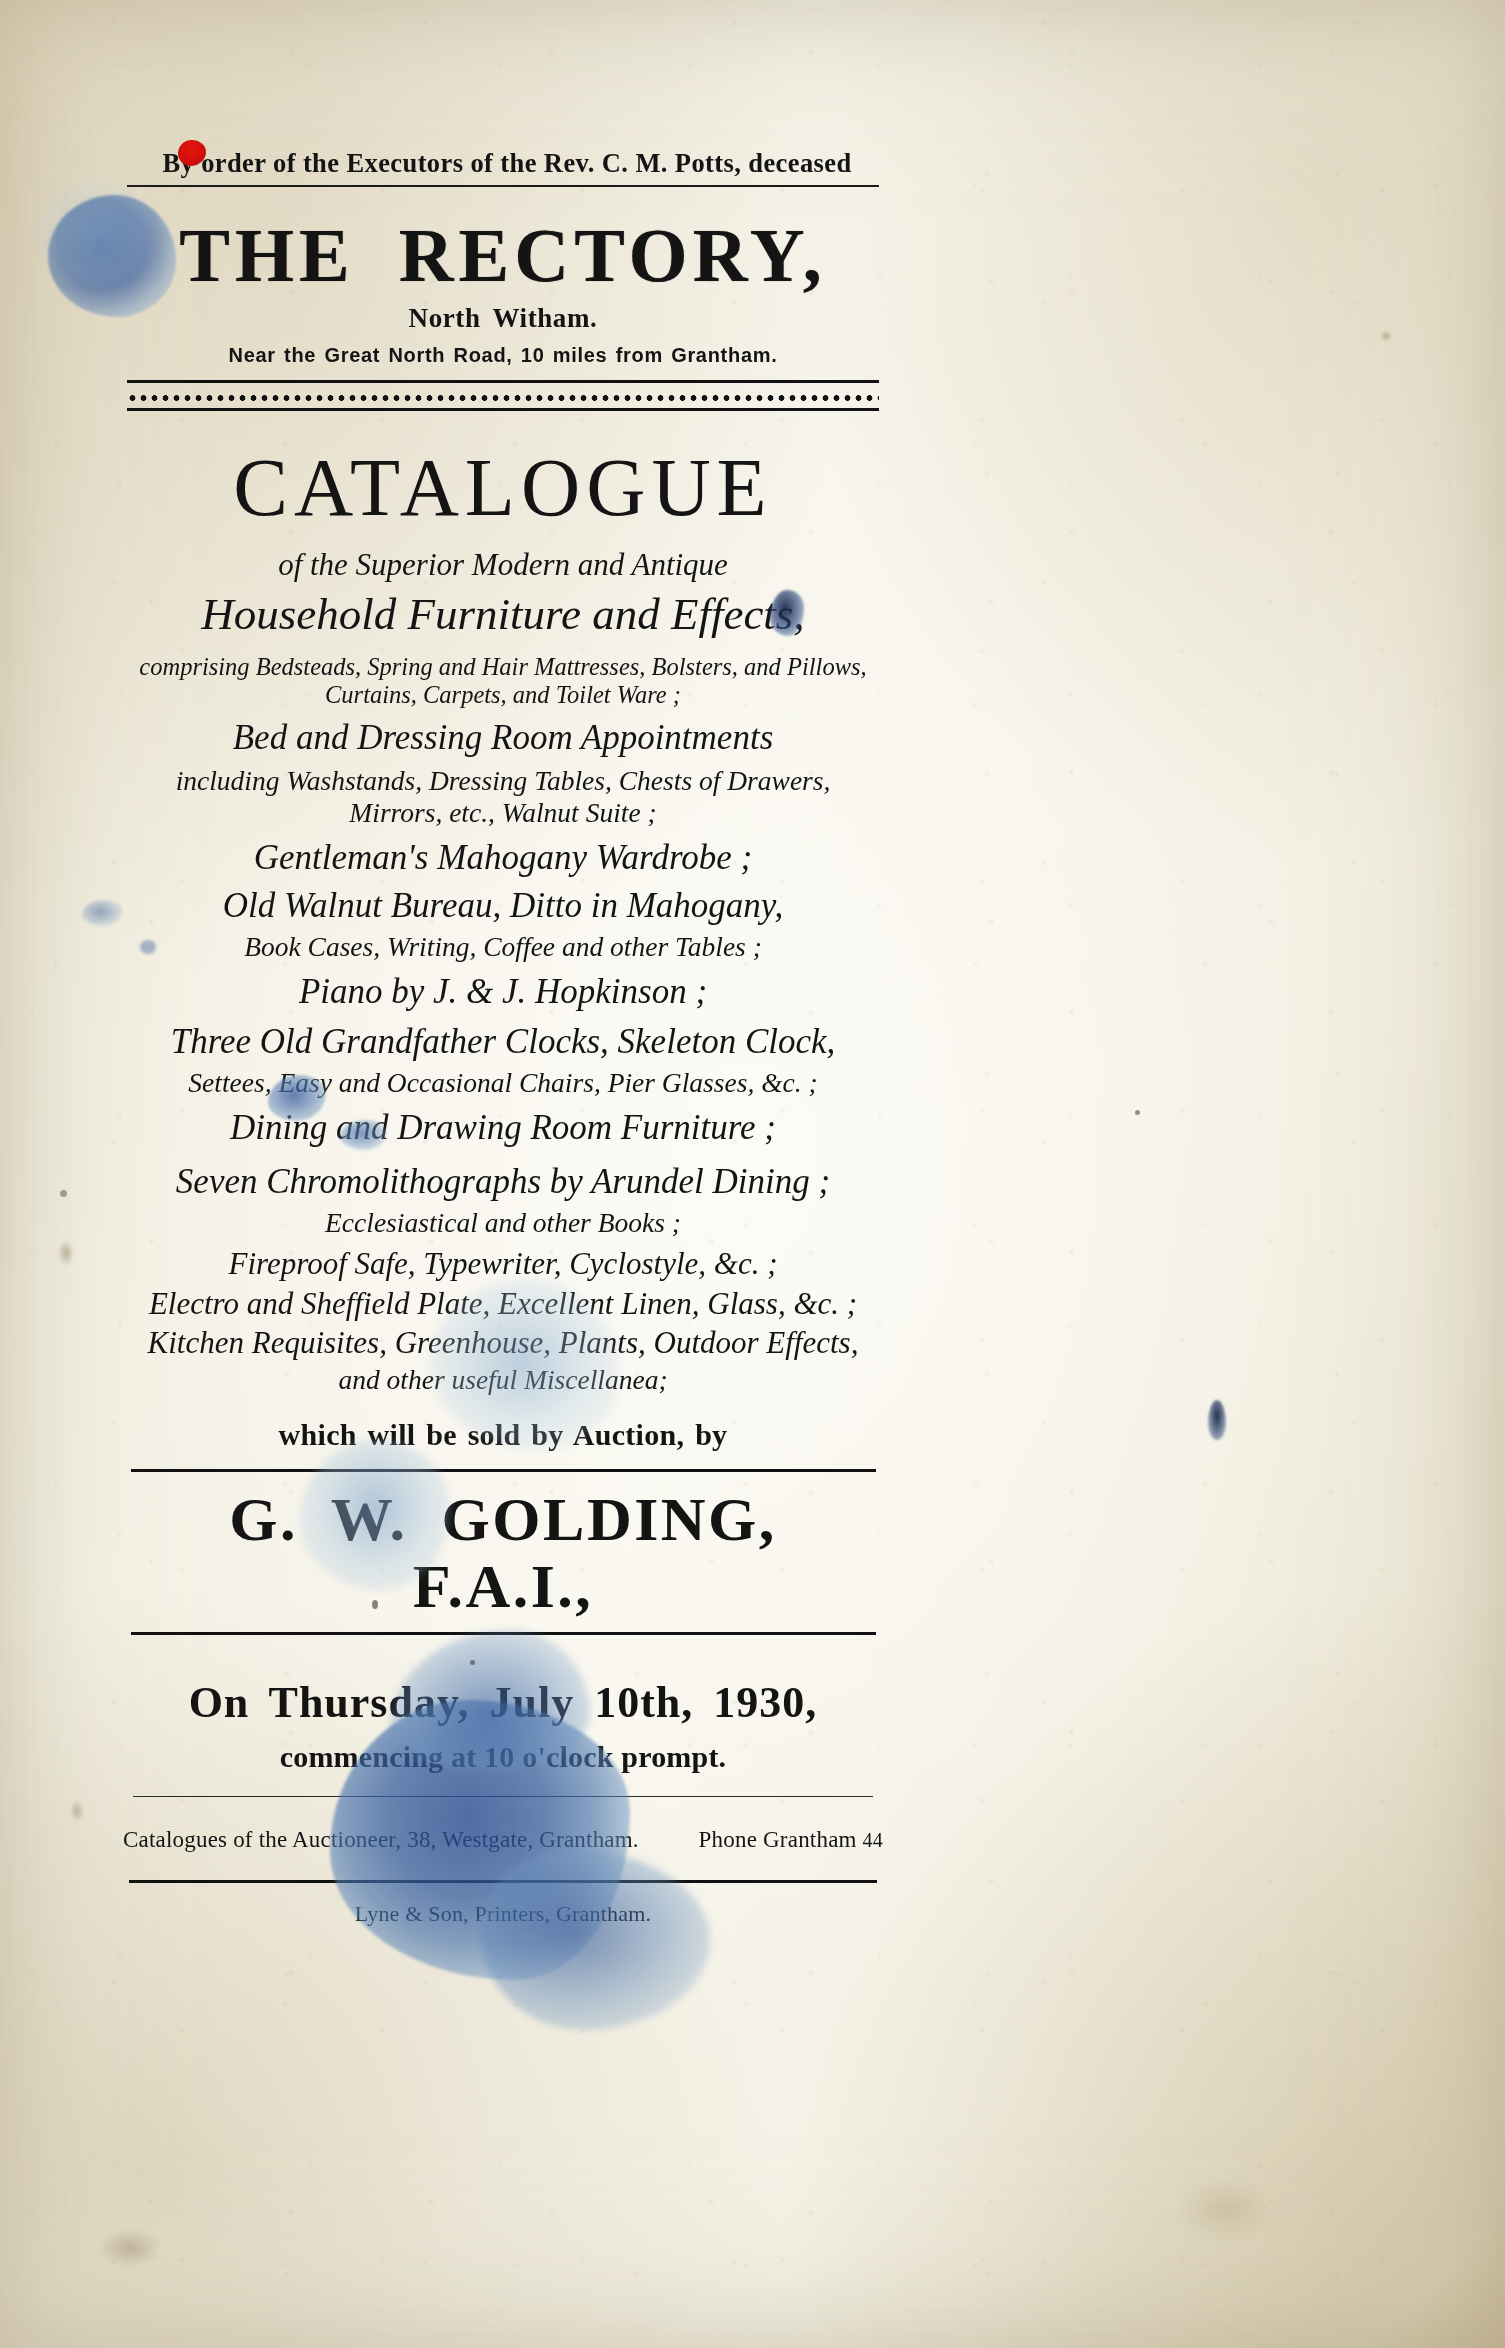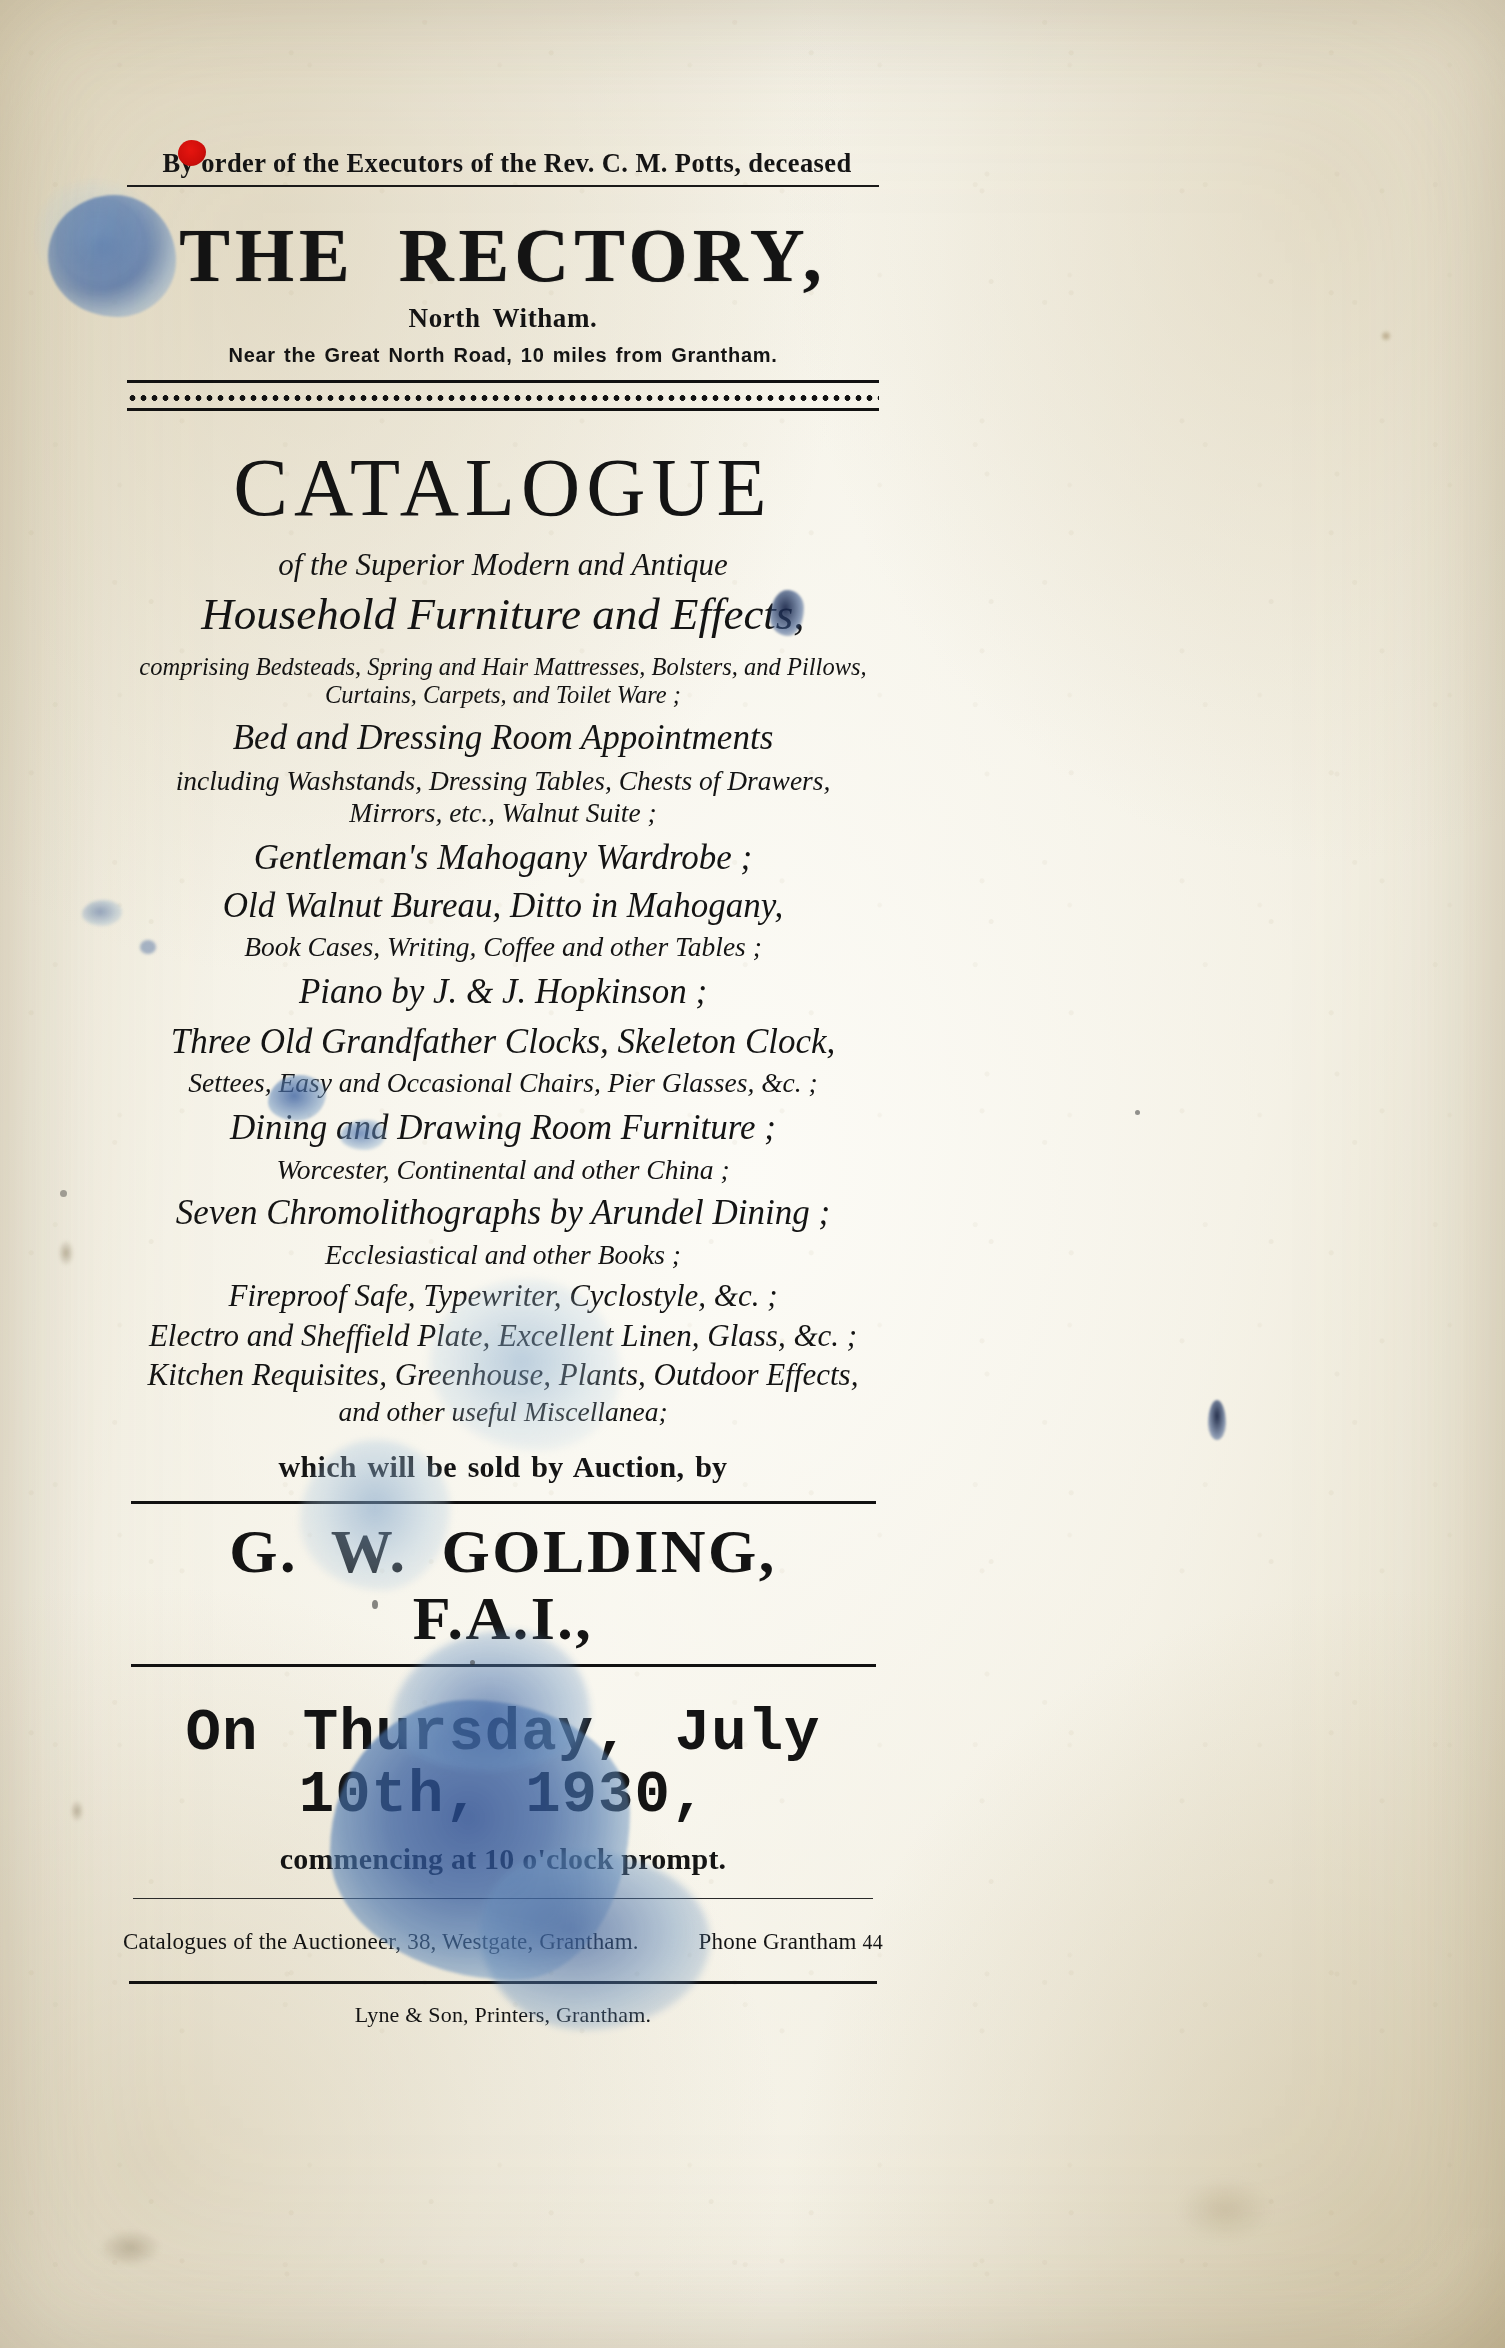--- a/index.html
+++ b/index.html
@@ -146,26 +146,27 @@
   }
 
   .upon {
     font-family: "Liberation Sans", "DejaVu Sans", sans-serif;
     font-weight: 700;
     font-size: 27px;
     letter-spacing: .4px;
   }
 
   .datebig {
-    font-family: Liberation Mono, monospace;
-    font-weight: 700;
-    font-size: 59px;
+    font-family: Liberation Serif, serif;
+    font-weight: 700;
+    font-size: 44px;
     letter-spacing: 1px;
     word-spacing: 8px;
     line-height: 1.06;
+    margin-top: 9px;
   }
 
   .commencing {
     font-family: "Liberation Serif", "DejaVu Serif", serif;
     font-weight: 700;
     font-size: 30px;
     letter-spacing: .2px;
   }
 
   .footline {
@@ -380,21 +381,20 @@
     <div class="ln s-md">Book Cases, Writing, Coffee and other Tables ;</div>
     <div style="height:9px"></div>
     <div class="ln s-xl">Piano by J. &amp; J. Hopkinson ;</div>
     <div style="height:9px"></div>
     <div class="ln s-xl">Three Old Grandfather Clocks, Skeleton Clock,</div>
     <div style="height:5px"></div>
     <div class="ln s-md">Settees, Easy and Occasional Chairs, Pier Glasses, &amp;c. ;</div>
     <div style="height:9px"></div>
     <div class="ln s-xl">Dining and Drawing Room Furniture ;</div>
     <div style="height:5px"></div>
-    <div class="ln s-md">Worcester, Continental and other China ;</div>
     <div style="height:8px"></div>
     <div class="ln s-xl">Seven Chromolithographs by Arundel Dining ;</div>
     <div style="height:5px"></div>
     <div class="ln s-md">Ecclesiastical and other Books ;</div>
     <div style="height:7px"></div>
     <div class="ln s-lg">Fireproof Safe, Typewriter, Cyclostyle, &amp;c. ;</div>
     <div style="height:4px"></div>
     <div class="ln s-lg">Electro and Sheffield Plate, Excellent Linen, Glass, &amp;c. ;</div>
     <div style="height:3px"></div>
     <div class="ln s-lg">Kitchen Requisites, Greenhouse, Plants, Outdoor Effects,</div>

